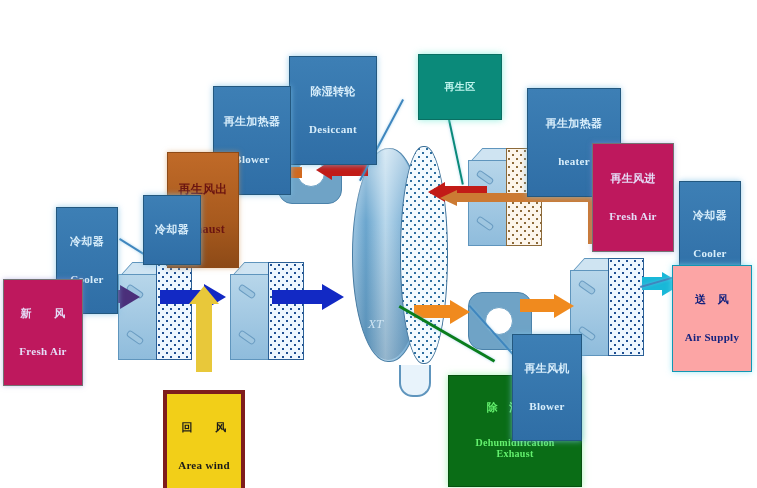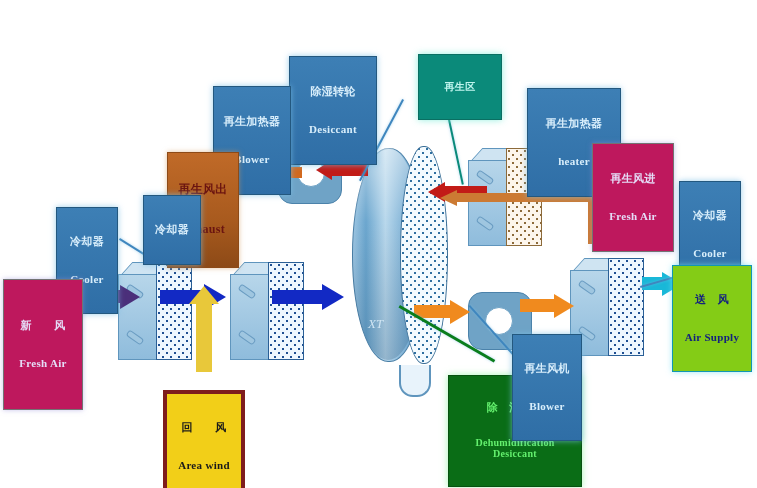--- a/index.html
+++ b/index.html
@@ -29,21 +29,21 @@
   
   .b-orange{background:linear-gradient(180deg,#c06a28 0%,#a85a1e 60%,#8d4a17 100%);
             color:#6b1410;border:1px solid #8d4a17;
             box-shadow:0 0 5px rgba(210,150,90,.6);}
   
   .b-yellow{background:#f2cf18;color:#1a1a1a;border:4px solid #7f1d1d;margin-top:12px;}
   
   .b-green{background:#0a6d16;color:#64f06e;border:1px solid #075210;
            box-shadow:0 0 7px rgba(110,240,130,.6);}
   
-  .b-cyan{background:#84cc16;color:#14227e;border:1px solid #1197b3;
+  .b-cyan{background:#fca5a5;color:#14227e;border:1px solid #1197b3;
           box-shadow:0 0 6px rgba(120,225,245,.7);}
 
   .leader{position:absolute;background:#3f86be;transform-origin:0 0;height:2px;
           box-shadow:0 0 3px rgba(120,190,230,.6);}
   .leader.teal{background:#0b8a7a;}
   .leader.green{background:#0a7d1c;}
 
   
   .part{position:absolute;}
 
@@ -246,34 +246,34 @@
 
   <div class="lbl b-blue" style="left:56px;top:207px;width:62px;padding:3px 2px;font-size:11px;">
     <span class="cn">冷却器</span>
     <span class="en">Cooler</span>
   </div>
 
   <div class="lbl b-blue" style="left:143px;top:195px;width:58px;padding:3px 2px;font-size:11px;">
     <span class="cn">冷却器</span>
   </div>
 
-  <div class="lbl b-purple" style="left:3px;top:279px;width:80px;padding:15px 2px;font-size:11px;">
+  <div class="lbl b-purple" style="left:3px;top:279px;width:80px;padding:3px 2px;font-size:11px;">
     <span class="cn">新　　风</span>
     <span class="en">Fresh Air</span>
   </div>
 
   <div class="lbl b-yellow" style="left:163px;top:378px;width:82px;padding:3px 2px;font-size:11px;">
     <span class="cn">回　　风</span>
     <span class="en">Area wind</span>
   </div>
 
   <div class="lbl b-green" style="left:448px;top:375px;width:134px;padding:4px 2px;font-size:10px;">
     <span class="cn" style="font-size:11px;">除　湿　区</span>
     <span class="en">Dehumidification
-Desiccant</span>
+Exhaust</span>
   </div>
 
   <div class="lbl b-blue" style="left:512px;top:334px;width:70px;padding:3px 2px;font-size:11px;">
     <span class="cn">再生风机</span>
     <span class="en">Blower</span>
   </div>
 
   <div class="lbl b-cyan" style="left:672px;top:265px;width:80px;padding:3px 2px;font-size:11px;">
     <span class="cn">送　风</span>
     <span class="en">Air Supply</span>

